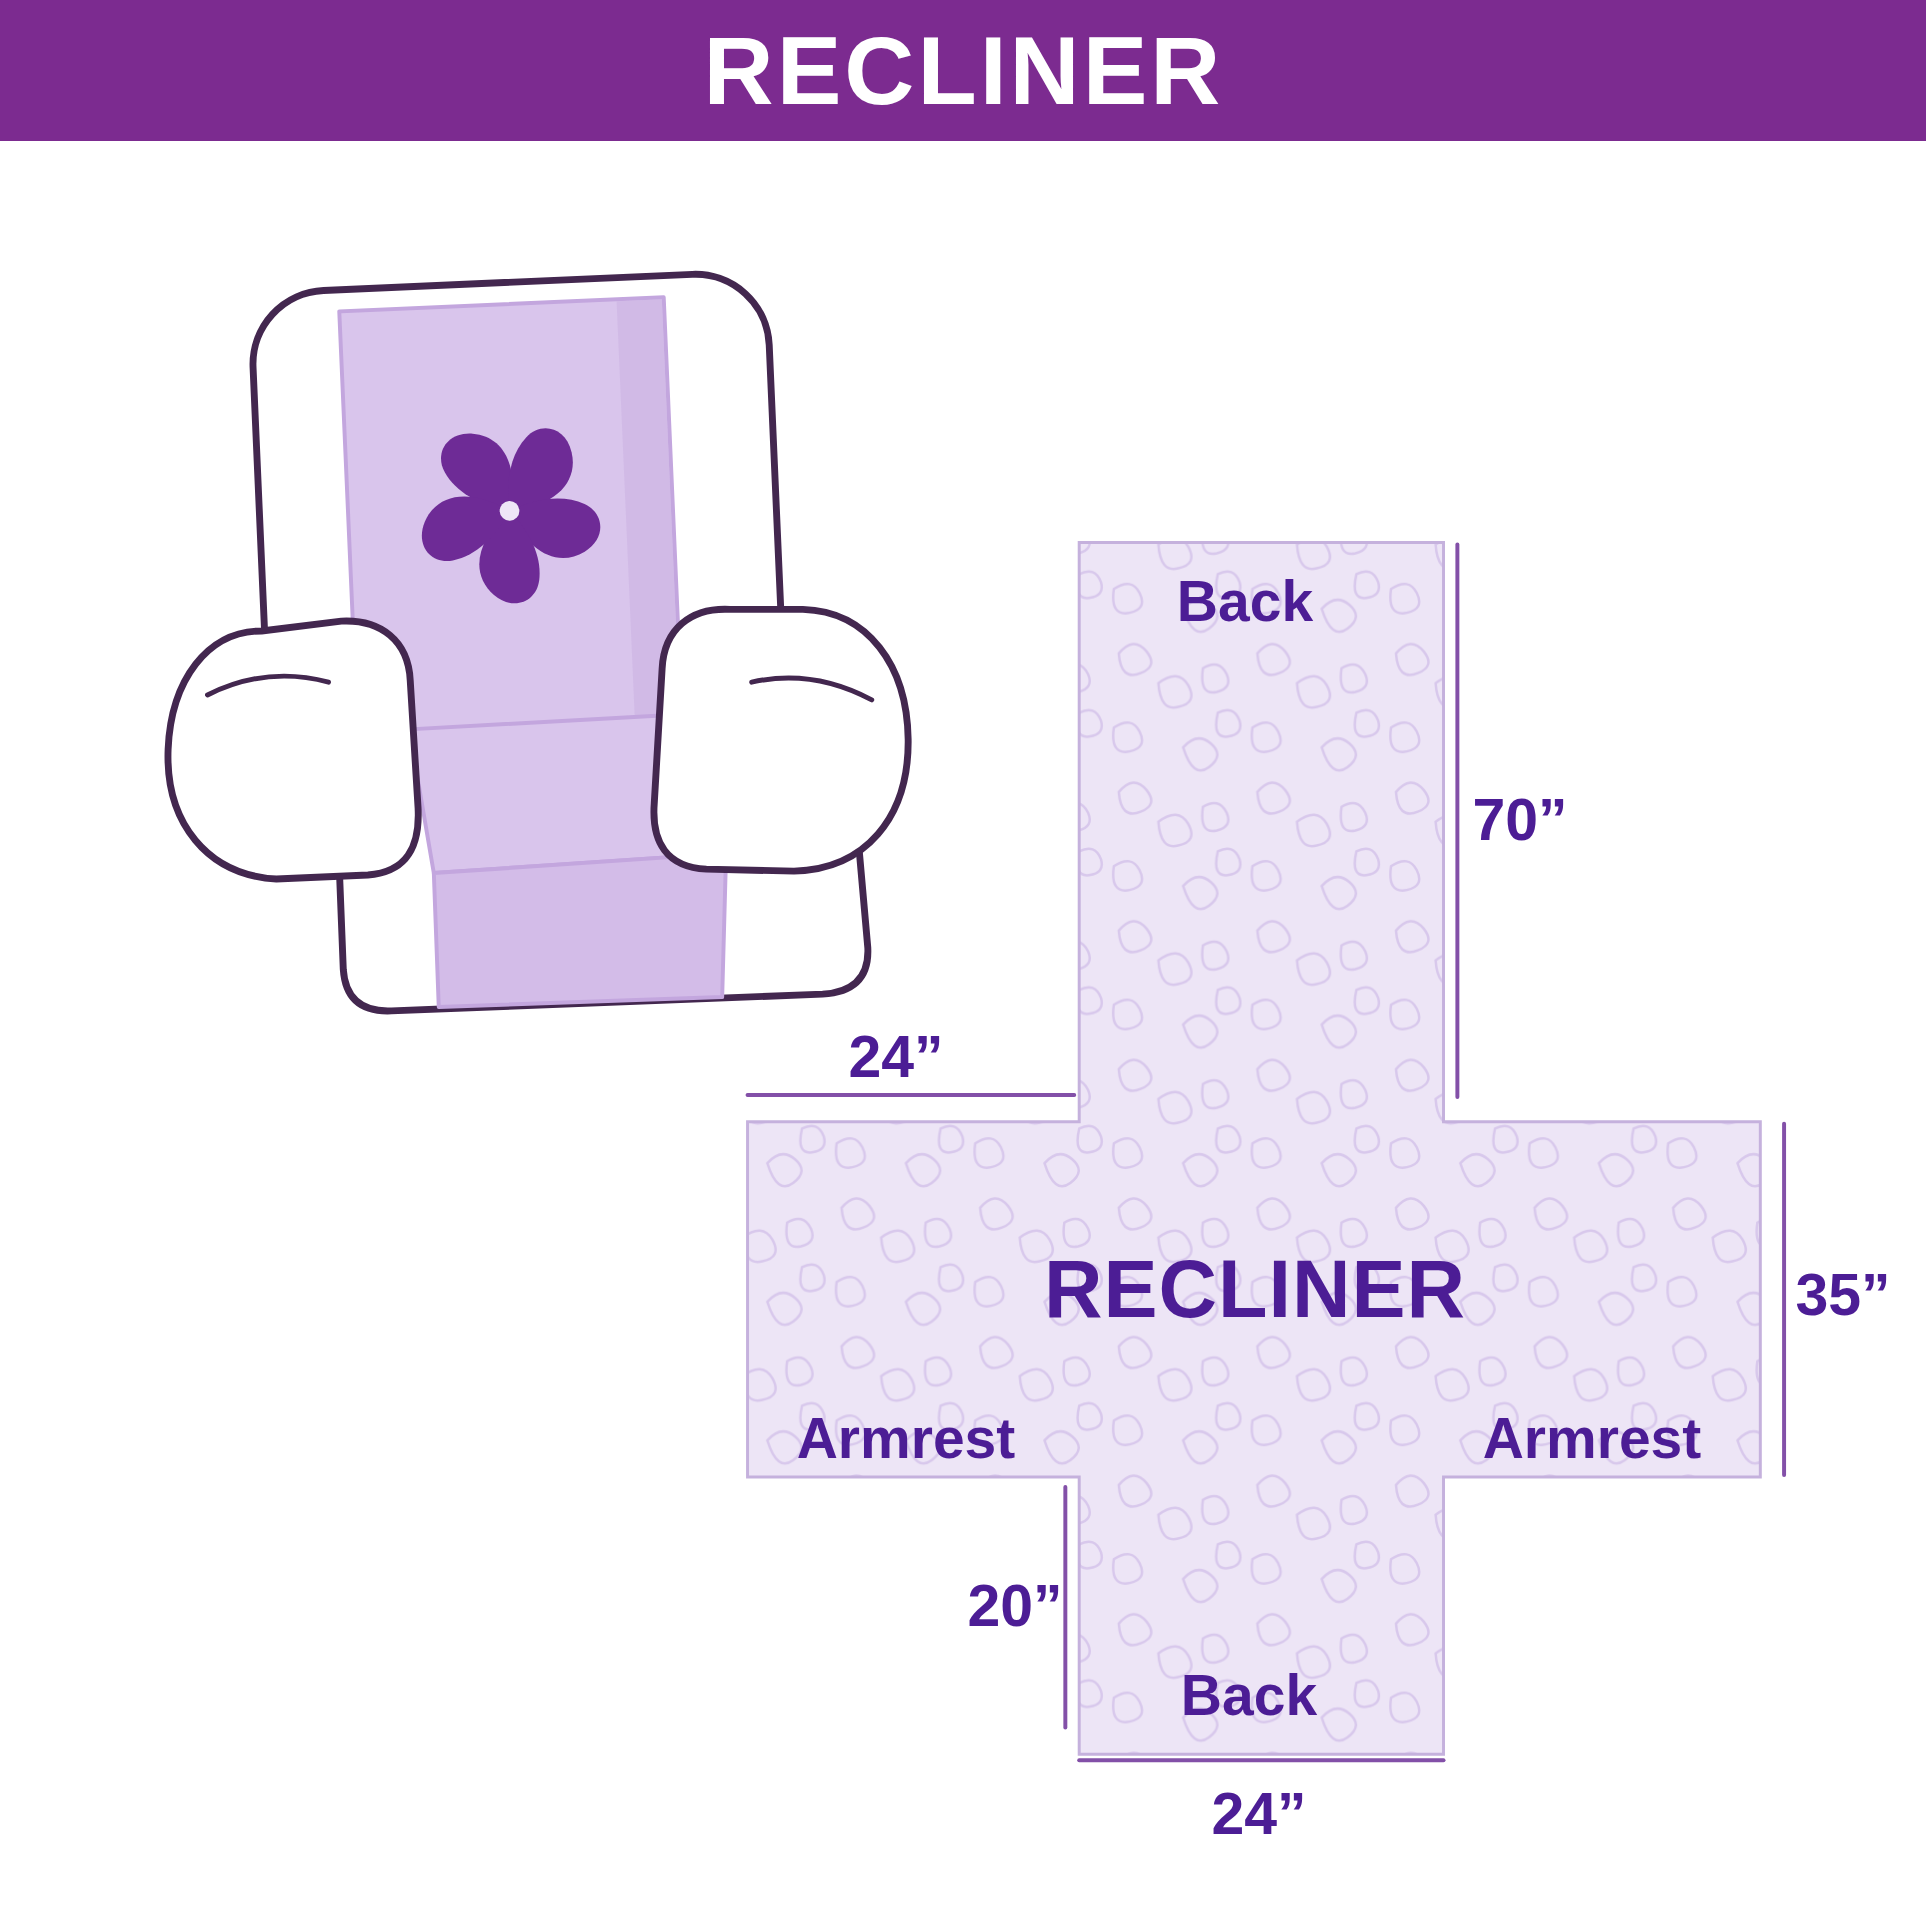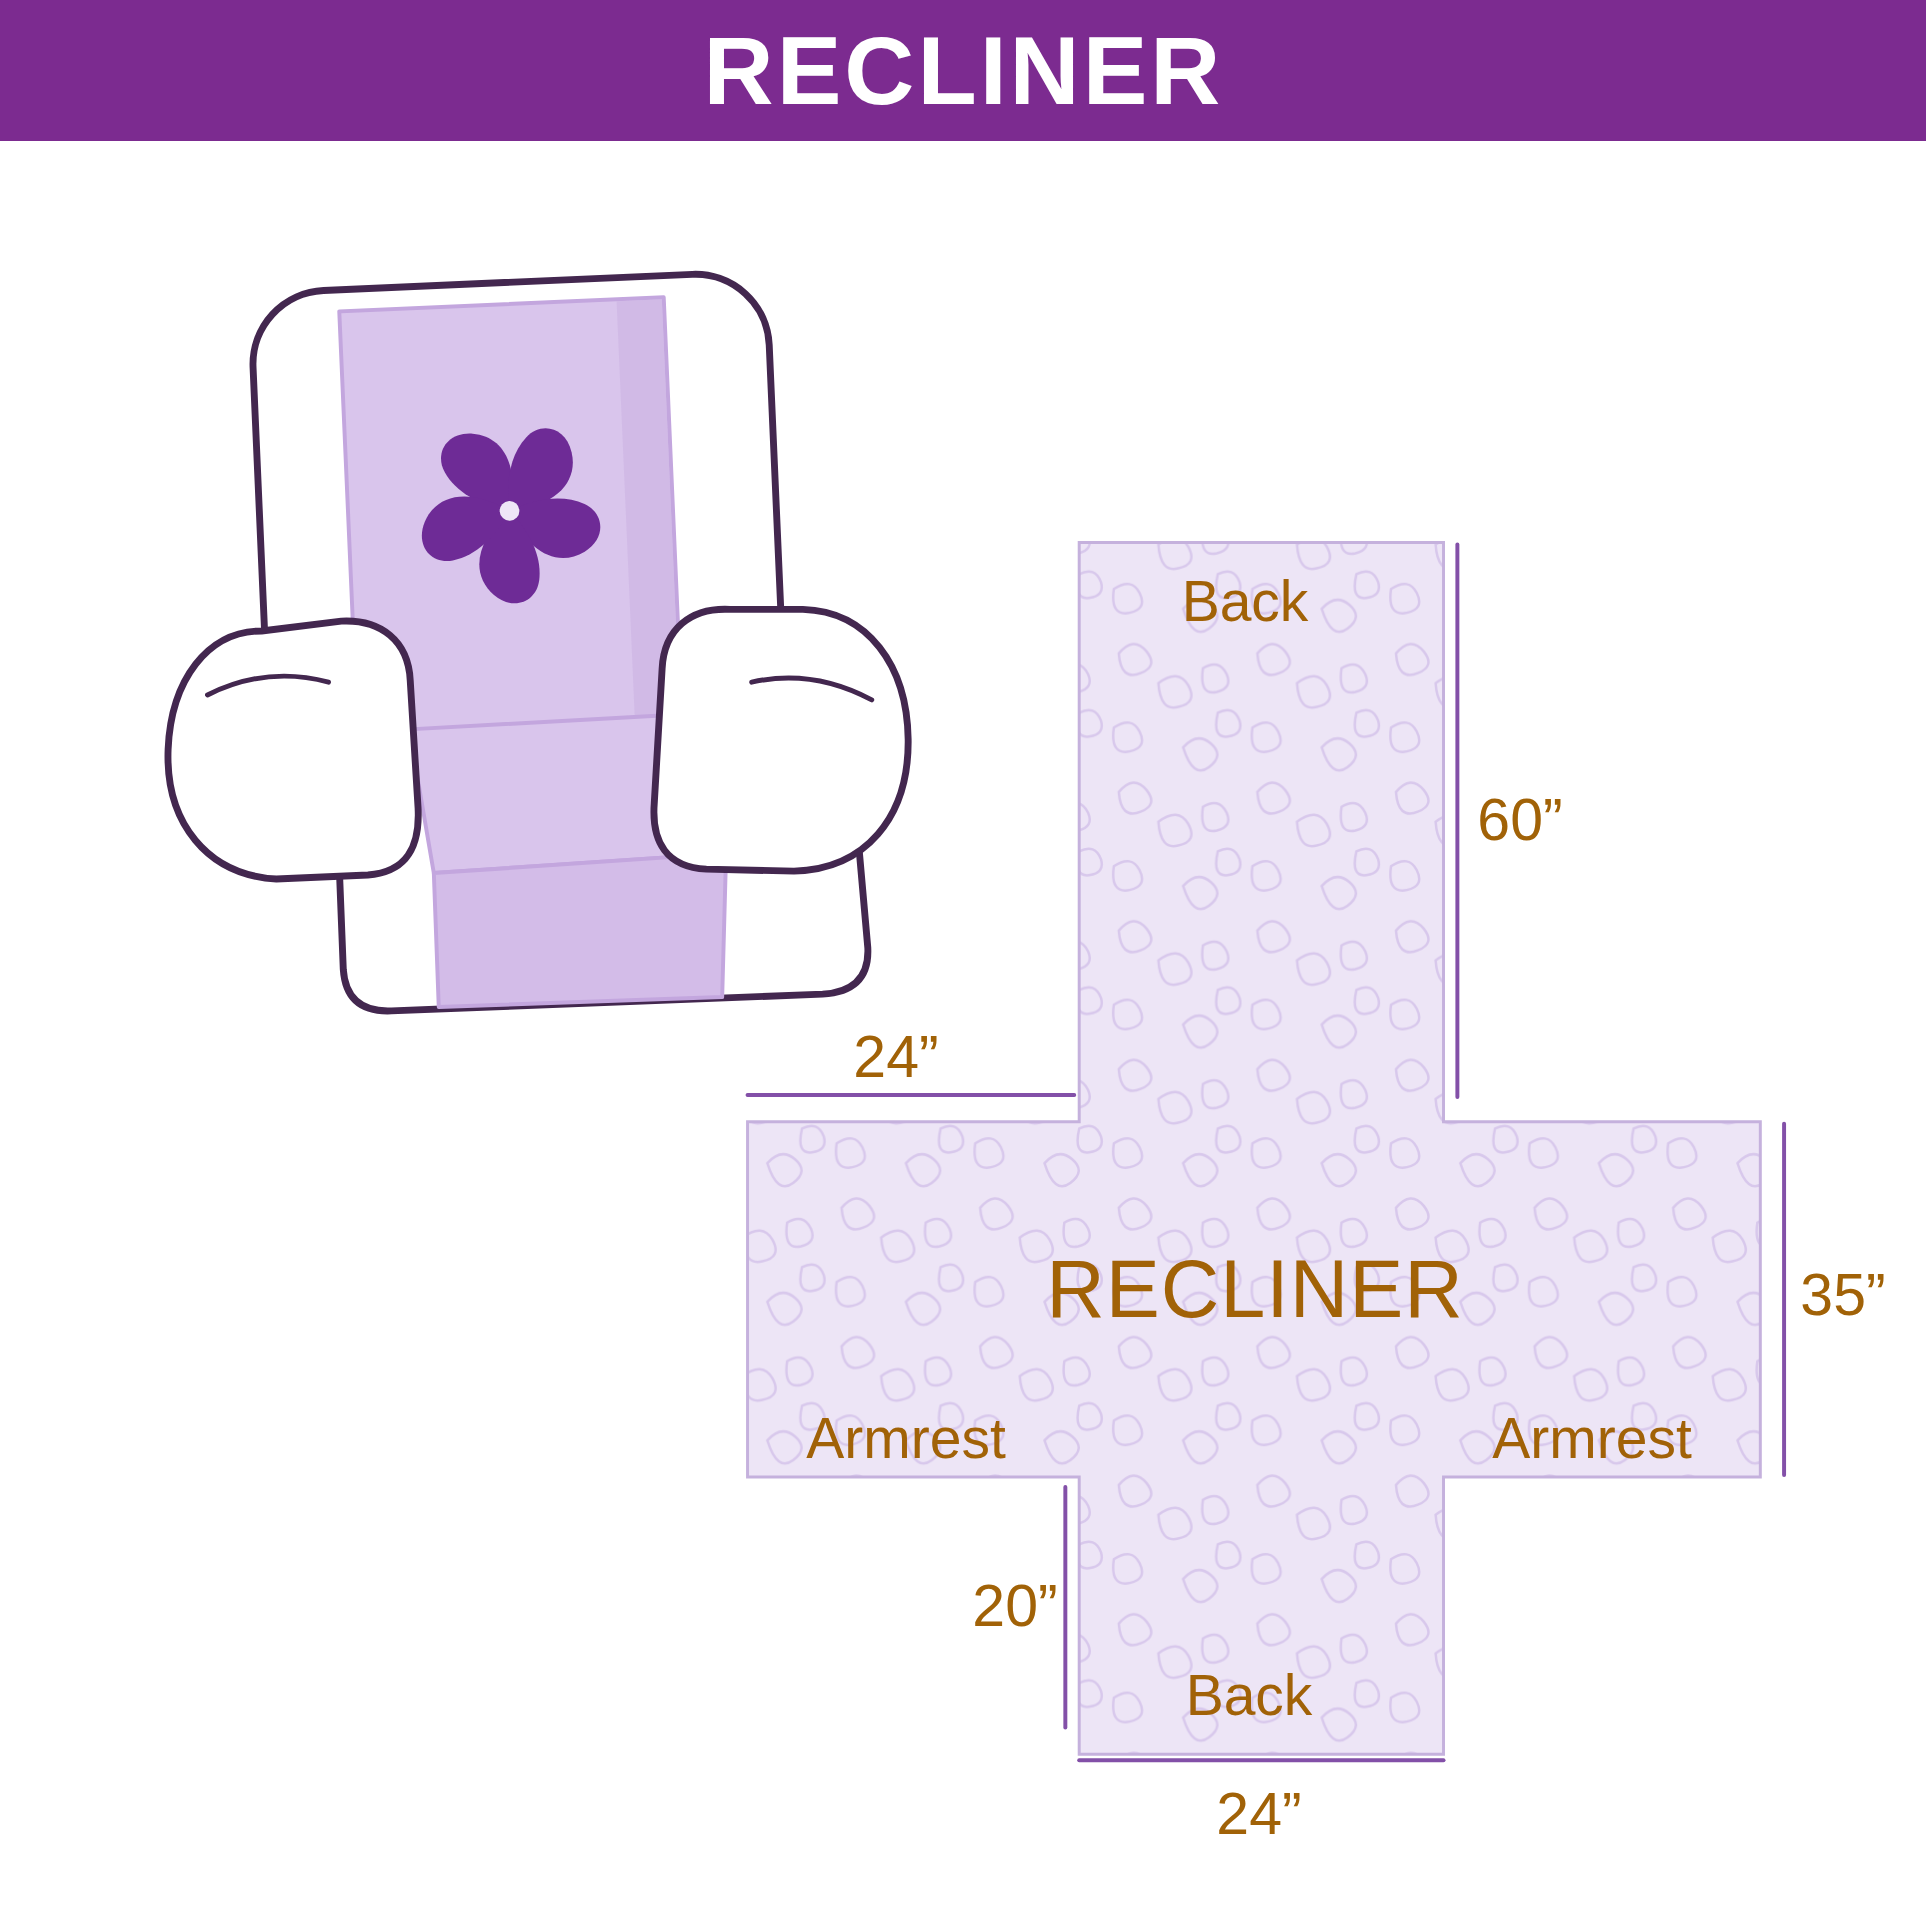--- a/index.html
+++ b/index.html
@@ -14,21 +14,21 @@
     position:absolute;left:0;top:0;width:1927px;height:141px;
     background:#7c2b90;
     display:flex;align-items:center;justify-content:center;
   }
   #header .title{
     color:#ffffff;font-size:97px;font-weight:bold;letter-spacing:3px;
   }
   .lbl{
     position:absolute;
     transform:translate(-50%,-50%);
-    color:#a16207;font-weight:normal;white-space:nowrap;
+    color:#4c1d95;font-weight:bold;white-space:nowrap;
   }
   .part-label{font-size:57px;}
   .center-label{font-size:81px;letter-spacing:1px;}
   .dim{font-size:59px;}
   svg{position:absolute;}
 </style>
 </head>
 <body>
 
 <div id="page">
@@ -91,20 +91,20 @@
       <line x1="390" y1="1278" x2="758" y2="1278"></line>
     </g>
   </svg>
 
   <div class="lbl part-label" style="left:1245px;top:601px">Back</div>
   <div class="lbl center-label" style="left:1255px;top:1289px">RECLINER</div>
   <div class="lbl part-label" style="left:906px;top:1438px">Armrest</div>
   <div class="lbl part-label" style="left:1592px;top:1438px">Armrest</div>
   <div class="lbl part-label" style="left:1249px;top:1695px">Back</div>
 
-  <div class="lbl dim" style="left:1520px;top:820px">60”</div>
+  <div class="lbl dim" style="left:1520px;top:820px">70”</div>
   <div class="lbl dim" style="left:896px;top:1057px">24”</div>
   <div class="lbl dim" style="left:1843px;top:1295px">35”</div>
   <div class="lbl dim" style="left:1015px;top:1606px">20”</div>
   <div class="lbl dim" style="left:1259px;top:1814px">24”</div>
 
 </div>
 
 
 </body></html>

